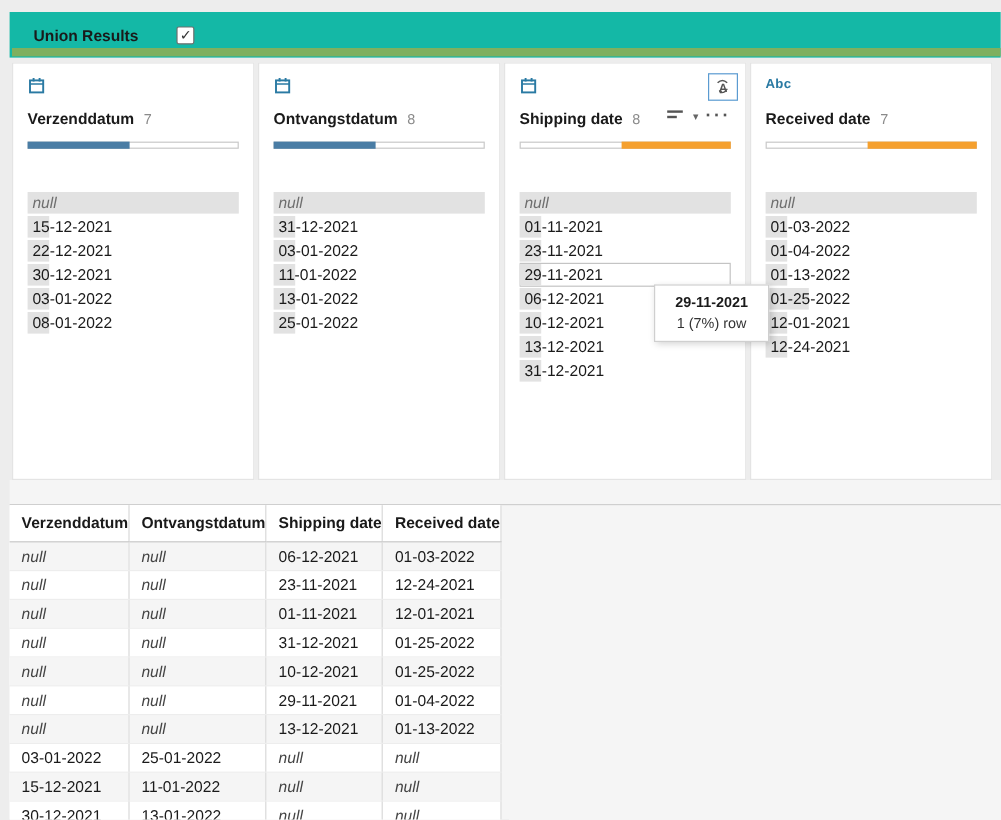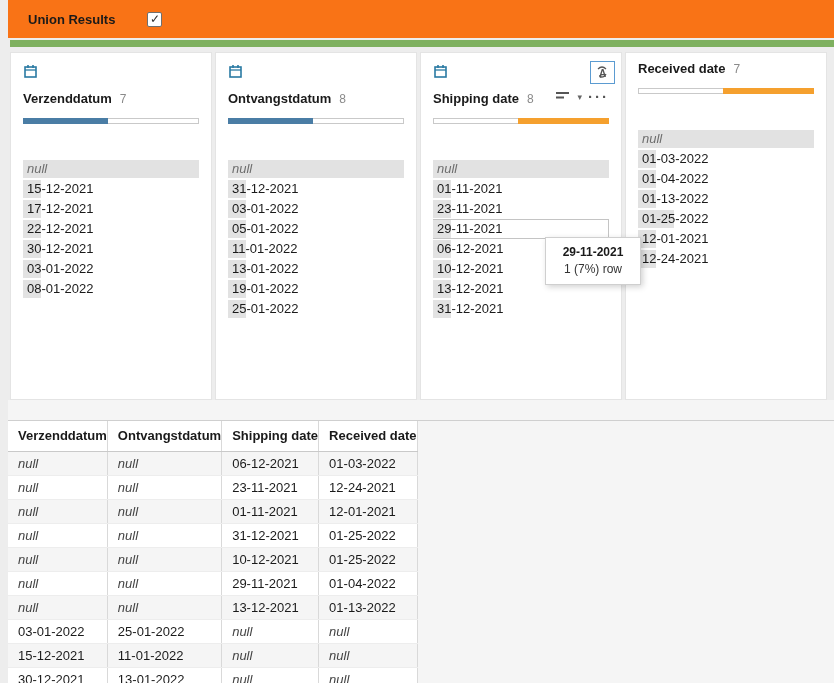--- a/index.html
+++ b/index.html
@@ -8,22 +8,22 @@
     font-family:"Liberation Sans", sans-serif;
     background:#ededed;
     position:relative;
     overflow:hidden;
     color:#1a1a1a;
   }
   .page { position:absolute; inset:0; }
 
   
   .topbar {
-    position:absolute; left:8px; top:0; right:0; height:38px;
-    background:#f97316; display:flex; align-items:center;
+    position:absolute; left:8px; top:10px; right:0; height:38px;
+    background:#14b8a6; display:flex; align-items:center;
   }
   .pane-title { font-size:13px; font-weight:bold; margin-left:20px; }
   .cbx-row { display:flex; align-items:center; margin-left:32px; cursor:pointer; }
   .cbx {
     width:15px; height:15px; border:1.5px solid #6f6f6f; border-radius:2px;
     display:flex; align-items:center; justify-content:center;
     font-size:12px; color:#333; background:#fff; line-height:1;
   }
   .cbx-label { font-size:13px; color:#333; margin-left:8px; }
 
@@ -142,21 +142,20 @@
         <div class="title-row">
           <span class="card-title">Verzenddatum</span>
           <span class="card-count">7</span>
         </div>
         <div class="dist-bar">
           <div class="dist-fill fill-left" style="width: calc(48% + 1px); background: rgb(74, 125, 165);"></div>
         </div>
         <div class="vals">
           <div class="val-row is-null"><span class="val-bar" style="width: 100%;"></span><span class="val-text">null</span></div>
           <div class="val-row"><span class="val-bar" style="width: 18px;"></span><span class="val-text">15-12-2021</span></div>
-          <div class="val-row"><span class="val-bar" style="width: 18px;"></span><span class="val-text">17-12-2021</span></div>
           <div class="val-row"><span class="val-bar" style="width: 18px;"></span><span class="val-text">22-12-2021</span></div>
           <div class="val-row"><span class="val-bar" style="width: 18px;"></span><span class="val-text">30-12-2021</span></div>
           <div class="val-row"><span class="val-bar" style="width: 18px;"></span><span class="val-text">03-01-2022</span></div>
           <div class="val-row"><span class="val-bar" style="width: 18px;"></span><span class="val-text">08-01-2022</span></div>
         </div>
       </div>
       <div class="card">
         <div class="card-icons">
           <span>
             <svg class="icon-svg" width="15" height="15" viewBox="0 0 15 15">
@@ -171,24 +170,22 @@
           <span class="card-title">Ontvangstdatum</span>
           <span class="card-count">8</span>
         </div>
         <div class="dist-bar">
           <div class="dist-fill fill-left" style="width: calc(48% + 1px); background: rgb(74, 125, 165);"></div>
         </div>
         <div class="vals">
           <div class="val-row is-null"><span class="val-bar" style="width: 100%;"></span><span class="val-text">null</span></div>
           <div class="val-row"><span class="val-bar" style="width: 18px;"></span><span class="val-text">31-12-2021</span></div>
           <div class="val-row"><span class="val-bar" style="width: 18px;"></span><span class="val-text">03-01-2022</span></div>
-          <div class="val-row"><span class="val-bar" style="width: 18px;"></span><span class="val-text">05-01-2022</span></div>
           <div class="val-row"><span class="val-bar" style="width: 18px;"></span><span class="val-text">11-01-2022</span></div>
           <div class="val-row"><span class="val-bar" style="width: 18px;"></span><span class="val-text">13-01-2022</span></div>
-          <div class="val-row"><span class="val-bar" style="width: 18px;"></span><span class="val-text">19-01-2022</span></div>
           <div class="val-row"><span class="val-bar" style="width: 18px;"></span><span class="val-text">25-01-2022</span></div>
         </div>
       </div>
       <div class="card">
         <div class="card-icons">
           <span>
             <svg class="icon-svg" width="15" height="15" viewBox="0 0 15 15">
   <rect x="2" y="3" width="11" height="10" fill="none" stroke="#2a7aa3" stroke-width="1.6"></rect>
   <line x1="5" y1="1" x2="5" y2="4" stroke="#2a7aa3" stroke-width="1.6"></line>
   <line x1="10" y1="1" x2="10" y2="4" stroke="#2a7aa3" stroke-width="1.6"></line>
@@ -226,20 +223,23 @@
           <div class="val-row"><span class="val-bar" style="width: 18px;"></span><span class="val-text">01-11-2021</span></div>
           <div class="val-row"><span class="val-bar" style="width: 18px;"></span><span class="val-text">23-11-2021</span></div>
           <div class="val-row hovered"><span class="val-bar" style="width: 18px;"></span><span class="val-text">29-11-2021</span></div>
           <div class="val-row"><span class="val-bar" style="width: 18px;"></span><span class="val-text">06-12-2021</span></div>
           <div class="val-row"><span class="val-bar" style="width: 18px;"></span><span class="val-text">10-12-2021</span></div>
           <div class="val-row"><span class="val-bar" style="width: 18px;"></span><span class="val-text">13-12-2021</span></div>
           <div class="val-row"><span class="val-bar" style="width: 18px;"></span><span class="val-text">31-12-2021</span></div>
         </div>
       </div>
       <div class="card">
+        <div class="card-icons">
+          <span class="abc-label">Abc</span>
+        </div>
         <div class="title-row">
           <span class="card-title">Received date</span>
           <span class="card-count">7</span>
         </div>
         <div class="dist-bar">
           <div class="dist-fill fill-right" style="width: calc(52% + 1px); background: rgb(245, 160, 46);"></div>
         </div>
         <div class="vals">
           <div class="val-row is-null"><span class="val-bar" style="width: 100%;"></span><span class="val-text">null</span></div>
           <div class="val-row"><span class="val-bar" style="width: 18px;"></span><span class="val-text">01-03-2022</span></div>

